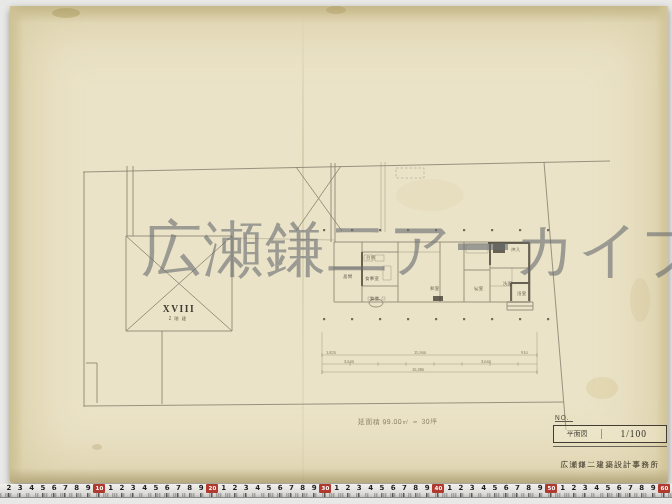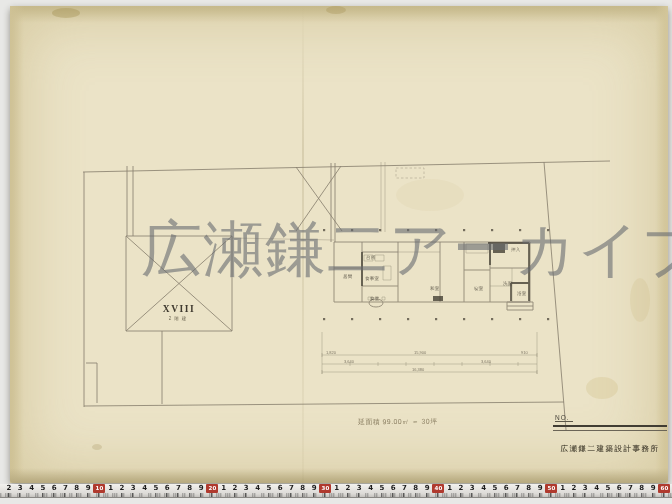--- a/index.html
+++ b/index.html
@@ -179,20 +179,24 @@
       <div class="dimension-label" style="left: 414px; top: 350px;">15,900</div>
       <div class="dimension-label" style="left: 521px; top: 350px;">910</div>
       <div class="dimension-label" style="left: 344px; top: 359px;">3,640</div>
       <div class="dimension-label" style="left: 481px; top: 359px;">3,640</div>
       <div class="dimension-label" style="left: 412px; top: 367px;">16,380</div>
     </div>
 
   <div class="titleblock">
     <span class="tb-no">NO.</span>
     <div class="tb-box">
+      <div class="tb-row2">
+        <span class="tb-type">平面図</span>
+        <span class="tb-scale">1/100</span>
+      </div>
     </div>
     <div class="tb-stamp">広瀬鎌二建築設計事務所</div>
   </div>
 
   <div class="ruler">
     <div class="nums">
         <span class="rn" style="left: 3px;">2</span>
         <span class="rn" style="left: 14.3px;">3</span>
         <span class="rn" style="left: 25.6px;">4</span>
         <span class="rn" style="left: 36.9px;">5</span>

